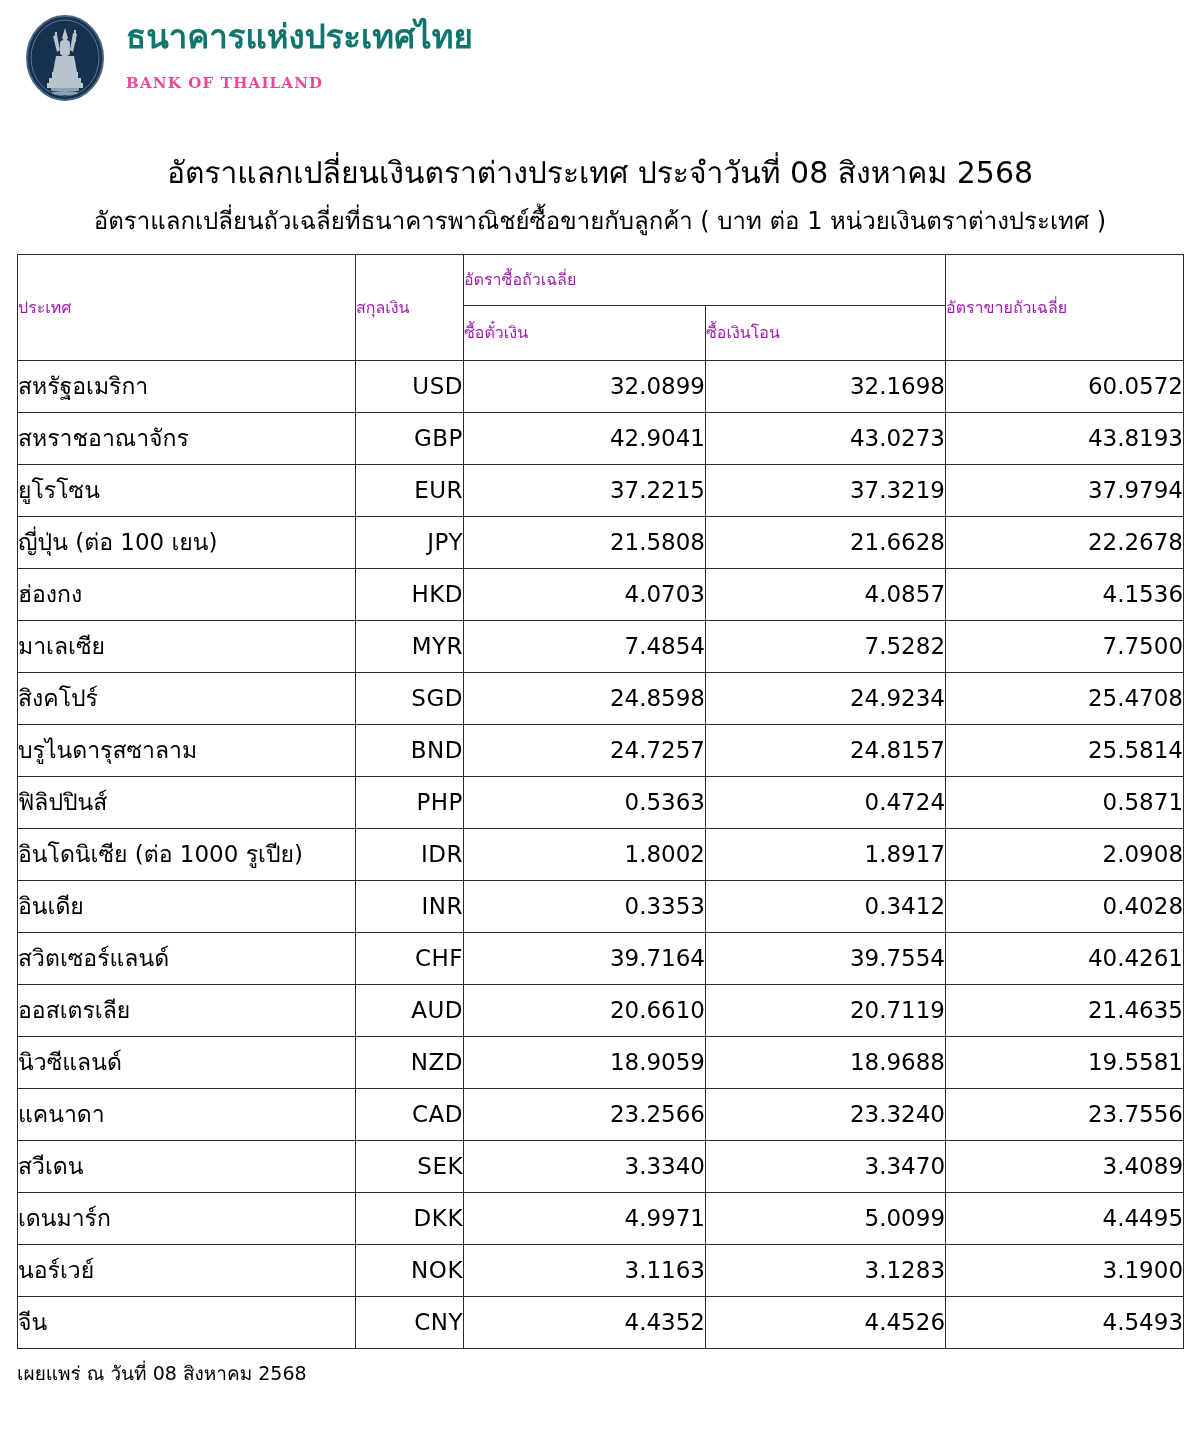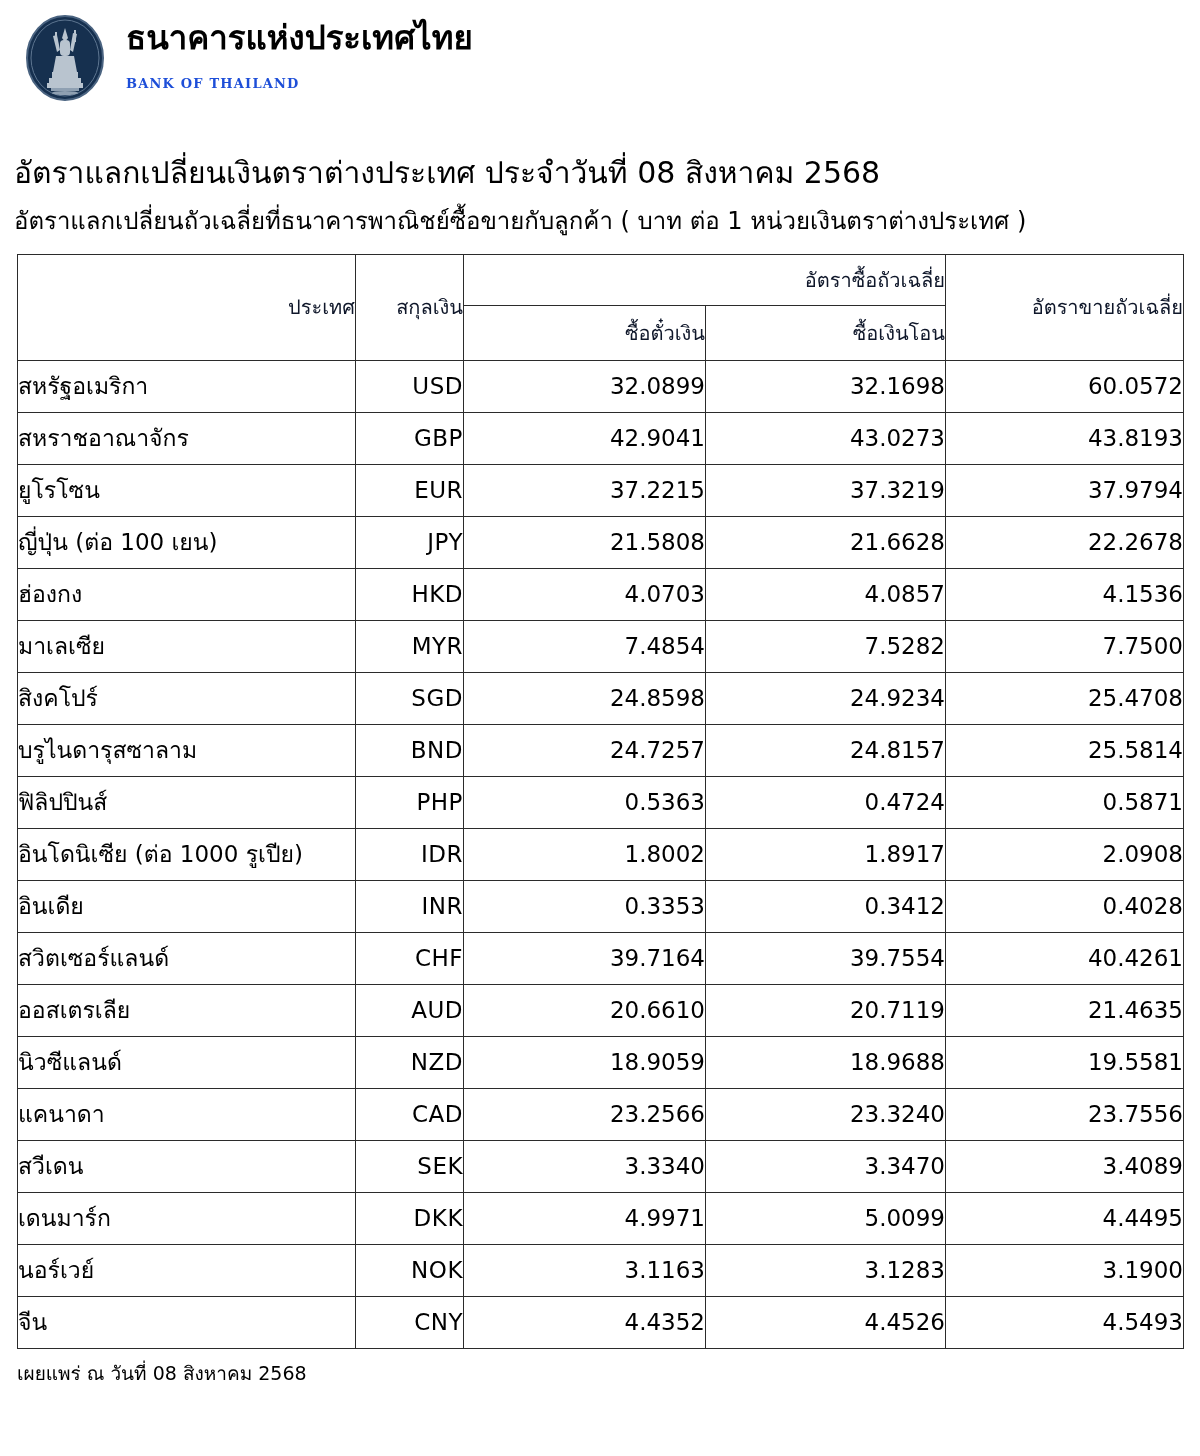--- a/index.html
+++ b/index.html
@@ -33,37 +33,38 @@
   .seal svg { display: block; }
 
   .wordmark {
     margin-left: 18px;
     line-height: 1;
     padding-bottom: 6px;
   }
   .wordmark .th {
     font-size: 33px;
     font-weight: bold;
-    color: #000000;
+    color: #0f766e;
     letter-spacing: 0px;
     line-height: 1.12;
     white-space: nowrap;
   }
   .wordmark .en {
     font-family: "DejaVu Serif", "Liberation Serif", serif;
-    font-size: 13px;
+    font-size: 15px;
     font-weight: bold;
-    color: #1d4ed8;
+    color: #ec4899;
     letter-spacing: 1.2px;
     margin-top: 21px;
     white-space: nowrap;
   }
 
   
   .titles {
+    text-align: center;
     padding: 0 14px;
   }
   .title-main {
     font-size: 30px;
     margin-top: 48px;
     line-height: 1.25;
     white-space: nowrap;
   }
   .title-sub1 {
     font-size: 26px;
@@ -87,23 +88,23 @@
     width: 1166px;
     table-layout: fixed;
   }
   table.fx th, table.fx td {
     border: 1px solid #2b2b2b;
     font-weight: normal;
     padding: 0;
     vertical-align: middle;
   }
   table.fx thead th {
-    font-size: 20px;
-    text-align: right;
-    color: #0f172a;
+    font-size: 16px;
+    text-align: left;
+    color: #a21caf;
   }
   th.h-country { height: 104px; }
   th.h-currency { height: 104px; }
   th.h-buy-group { height: 50px; }
   th.h-sell { height: 104px; font-family: Liberation Mono, monospace; }
   th.h-sub { height: 54px; }
 
   col.c-country { width: 338px; }
   col.c-currency { width: 108px; }
   col.c-buy-note { width: 242px; }

